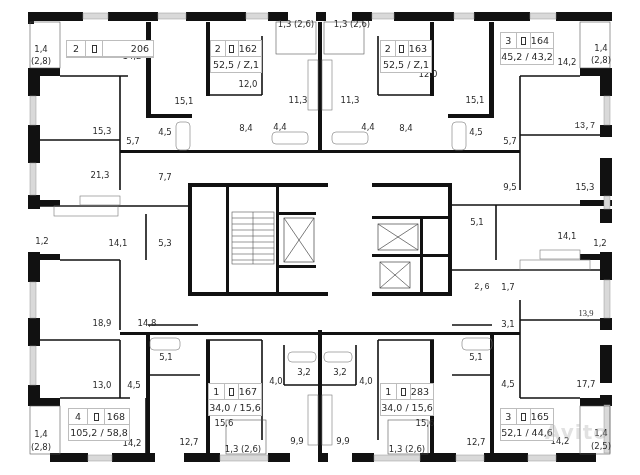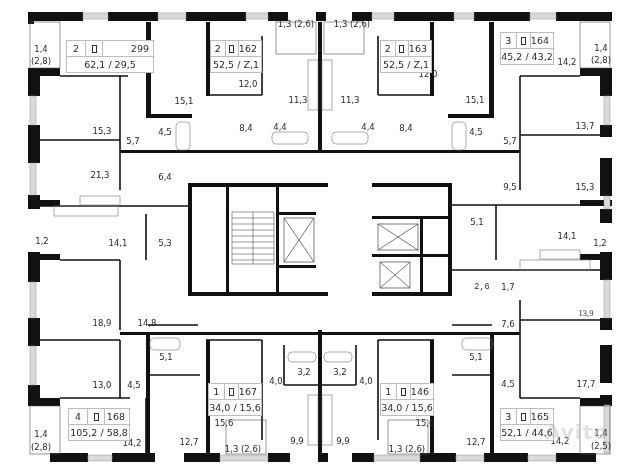--- a/index.html
+++ b/index.html
@@ -220,21 +220,21 @@
 
 <div id="labels">
     <div class="lbl" style="left: 41px; top: 49px;">1,4</div>
     <div class="lbl" style="left: 41px; top: 61px;">(2,8)</div>
     <div class="lbl" style="left: 132px; top: 56px;">14,2</div>
     <div class="lbl" style="left: 184px; top: 101px;">15,1</div>
     <div class="lbl" style="left: 102px; top: 131px;">15,3</div>
     <div class="lbl" style="left: 165px; top: 132px;">4,5</div>
     <div class="lbl" style="left: 133px; top: 141px;">5,7</div>
     <div class="lbl" style="left: 100px; top: 175px;">21,3</div>
-    <div class="lbl" style="left: 165px; top: 177px;">6,4</div>
+    <div class="lbl" style="left: 165px; top: 177px;">7,7</div>
     <div class="lbl" style="left: 42px; top: 241px;">1,2</div>
     <div class="lbl" style="left: 118px; top: 243px;">14,1</div>
     <div class="lbl" style="left: 165px; top: 243px;">5,3</div>
     <div class="lbl" style="left: 102px; top: 323px;">18,9</div>
     <div class="lbl" style="left: 147px; top: 323px;">14,8</div>
     <div class="lbl" style="left: 166px; top: 357px;">5,1</div>
     <div class="lbl" style="left: 102px; top: 385px;">13,0</div>
     <div class="lbl" style="left: 134px; top: 385px;">4,5</div>
     <div class="lbl" style="left: 41px; top: 434px;">1,4</div>
     <div class="lbl" style="left: 41px; top: 447px;">(2,8)</div>
@@ -248,31 +248,31 @@
     <div class="lbl" style="left: 428px; top: 74px;">12,0</div>
     <div class="lbl" style="left: 246px; top: 128px;">8,4</div>
     <div class="lbl" style="left: 280px; top: 127px;">4,4</div>
     <div class="lbl" style="left: 368px; top: 127px;">4,4</div>
     <div class="lbl" style="left: 406px; top: 128px;">8,4</div>
     <div class="lbl" style="left: 567px; top: 62px;">14,2</div>
     <div class="lbl" style="left: 601px; top: 48px;">1,4</div>
     <div class="lbl" style="left: 601px; top: 60px;">(2,8)</div>
     <div class="lbl" style="left: 475px; top: 100px;">15,1</div>
     <div class="lbl" style="left: 476px; top: 132px;">4,5</div>
-    <div class="lbl" style="left: 585px; top: 126px;">13,7</div>
+    <div class="lbl" style="left: 585px; top: 126px; font-family: Liberation Mono, monospace;">13,7</div>
     <div class="lbl" style="left: 510px; top: 141px;">5,7</div>
     <div class="lbl" style="left: 510px; top: 187px;">9,5</div>
     <div class="lbl" style="left: 585px; top: 187px;">15,3</div>
     <div class="lbl" style="left: 477px; top: 222px;">5,1</div>
     <div class="lbl" style="left: 567px; top: 236px;">14,1</div>
     <div class="lbl" style="left: 600px; top: 243px;">1,2</div>
     <div class="lbl" style="left: 482px; top: 287px; font-family: Liberation Mono, monospace;">2,6</div>
     <div class="lbl" style="left: 508px; top: 287px;">1,7</div>
     <div class="lbl" style="left: 586px; top: 313px; font-family: Liberation Serif, serif;">13,9</div>
-    <div class="lbl" style="left: 508px; top: 324px;">7,6</div>
+    <div class="lbl" style="left: 508px; top: 324px;">3,1</div>
     <div class="lbl" style="left: 476px; top: 357px;">5,1</div>
     <div class="lbl" style="left: 508px; top: 384px;">4,5</div>
     <div class="lbl" style="left: 586px; top: 384px;">17,7</div>
     <div class="lbl" style="left: 476px; top: 442px;">12,7</div>
     <div class="lbl" style="left: 560px; top: 441px;">14,2</div>
     <div class="lbl" style="left: 601px; top: 433px;">1,4</div>
     <div class="lbl" style="left: 601px; top: 446px;">(2,5)</div>
     <div class="lbl" style="left: 276px; top: 381px;">4,0</div>
     <div class="lbl" style="left: 304px; top: 372px;">3,2</div>
     <div class="lbl" style="left: 340px; top: 372px;">3,2</div>
@@ -284,23 +284,22 @@
     <div class="lbl" style="left: 243px; top: 449px;">1,3 (2,6)</div>
     <div class="lbl" style="left: 407px; top: 449px;">1,3 (2,6)</div>
   </div>
 
 <div class="tag" style="left:66px;top:40px;width:86px;">
   <div class="row1">
       <span class="rooms">2</span>
       <span class="ico">
         <i></i>
       </span>
-      <span class="num">299</span>
-    </div>
-  <div class="row2">62,1 / 29,5</div>
+      <span class="num">206</span>
+    </div>
 </div>
 <div class="tag" style="left:210px;top:40px;width:50px;">
   <div class="row1">
       <span class="rooms">2</span>
       <span class="ico">
         <i></i>
       </span>
       <span class="num">162</span>
     </div>
   <div class="row2">52,5 / Z,1</div>
@@ -334,21 +333,21 @@
       <span class="num">165</span>
     </div>
   <div class="row2">52,1 / 44,6</div>
 </div>
 <div class="tag" style="left:380px;top:383px;width:52px;">
   <div class="row1">
       <span class="rooms">1</span>
       <span class="ico">
         <i></i>
       </span>
-      <span class="num">146</span>
+      <span class="num">283</span>
     </div>
   <div class="row2">34,0 / 15,6</div>
 </div>
 <div class="tag" style="left:208px;top:383px;width:52px;">
   <div class="row1">
       <span class="rooms">1</span>
       <span class="ico">
         <i></i>
       </span>
       <span class="num">167</span>

